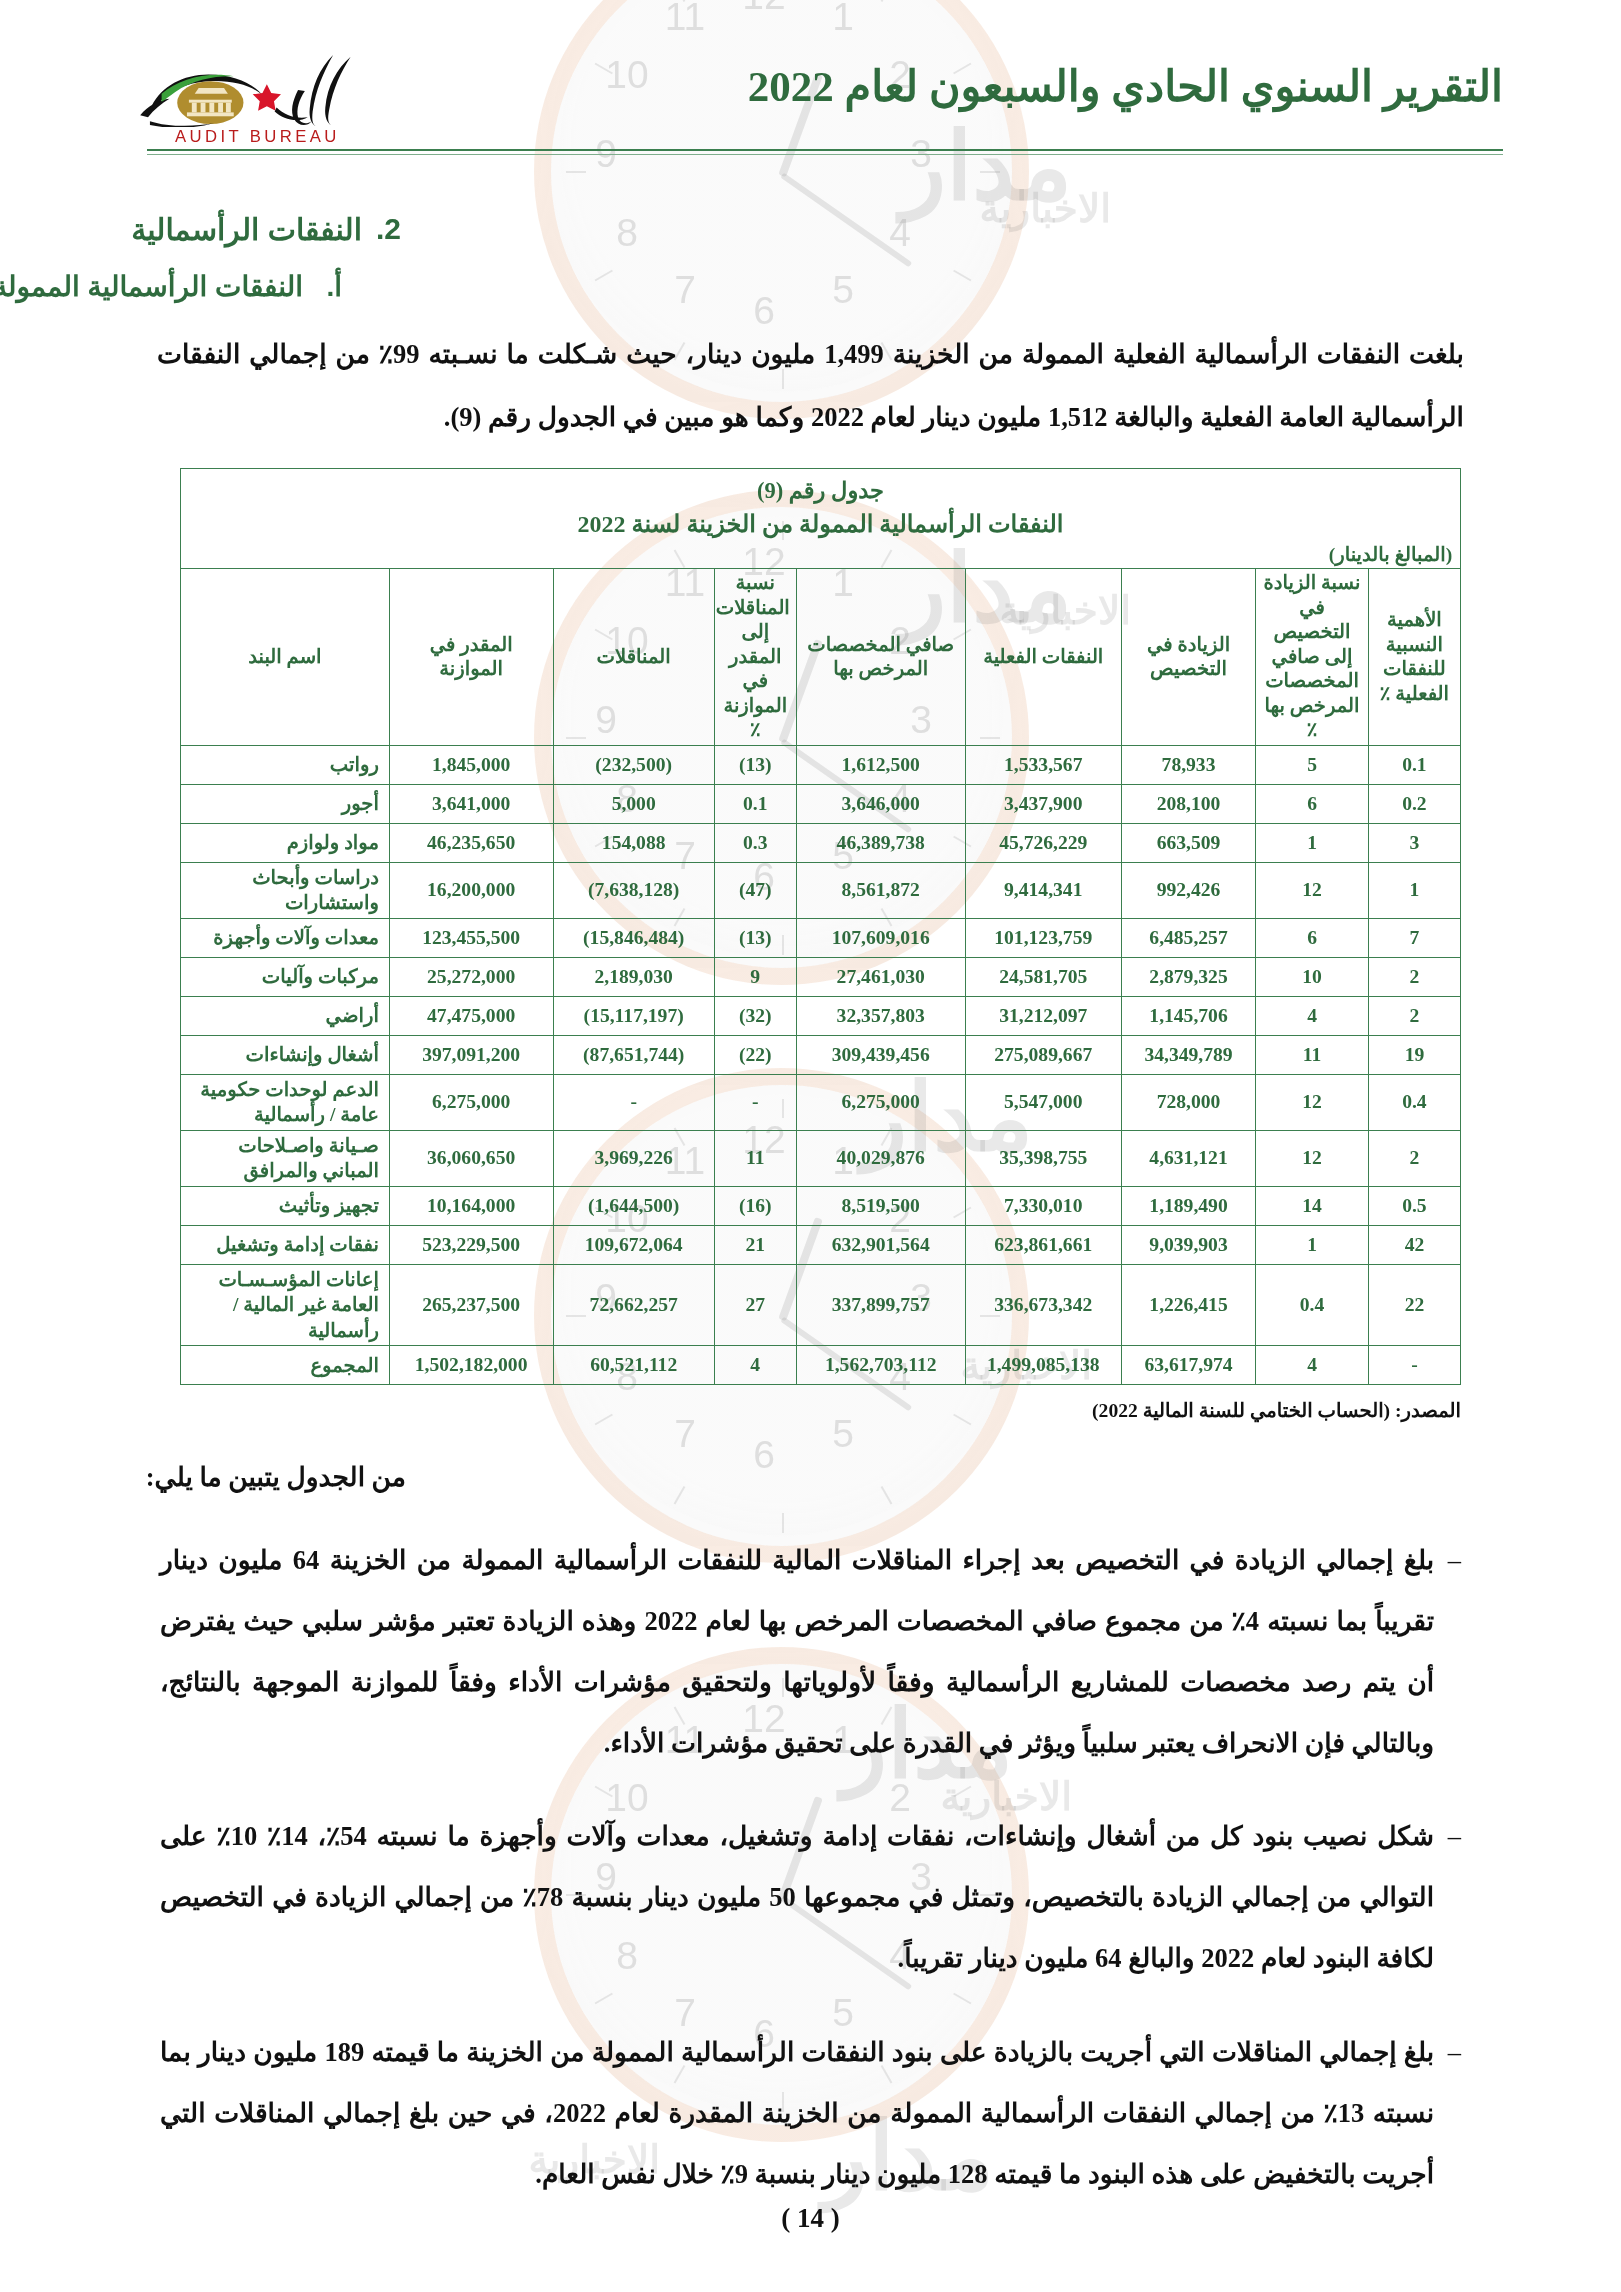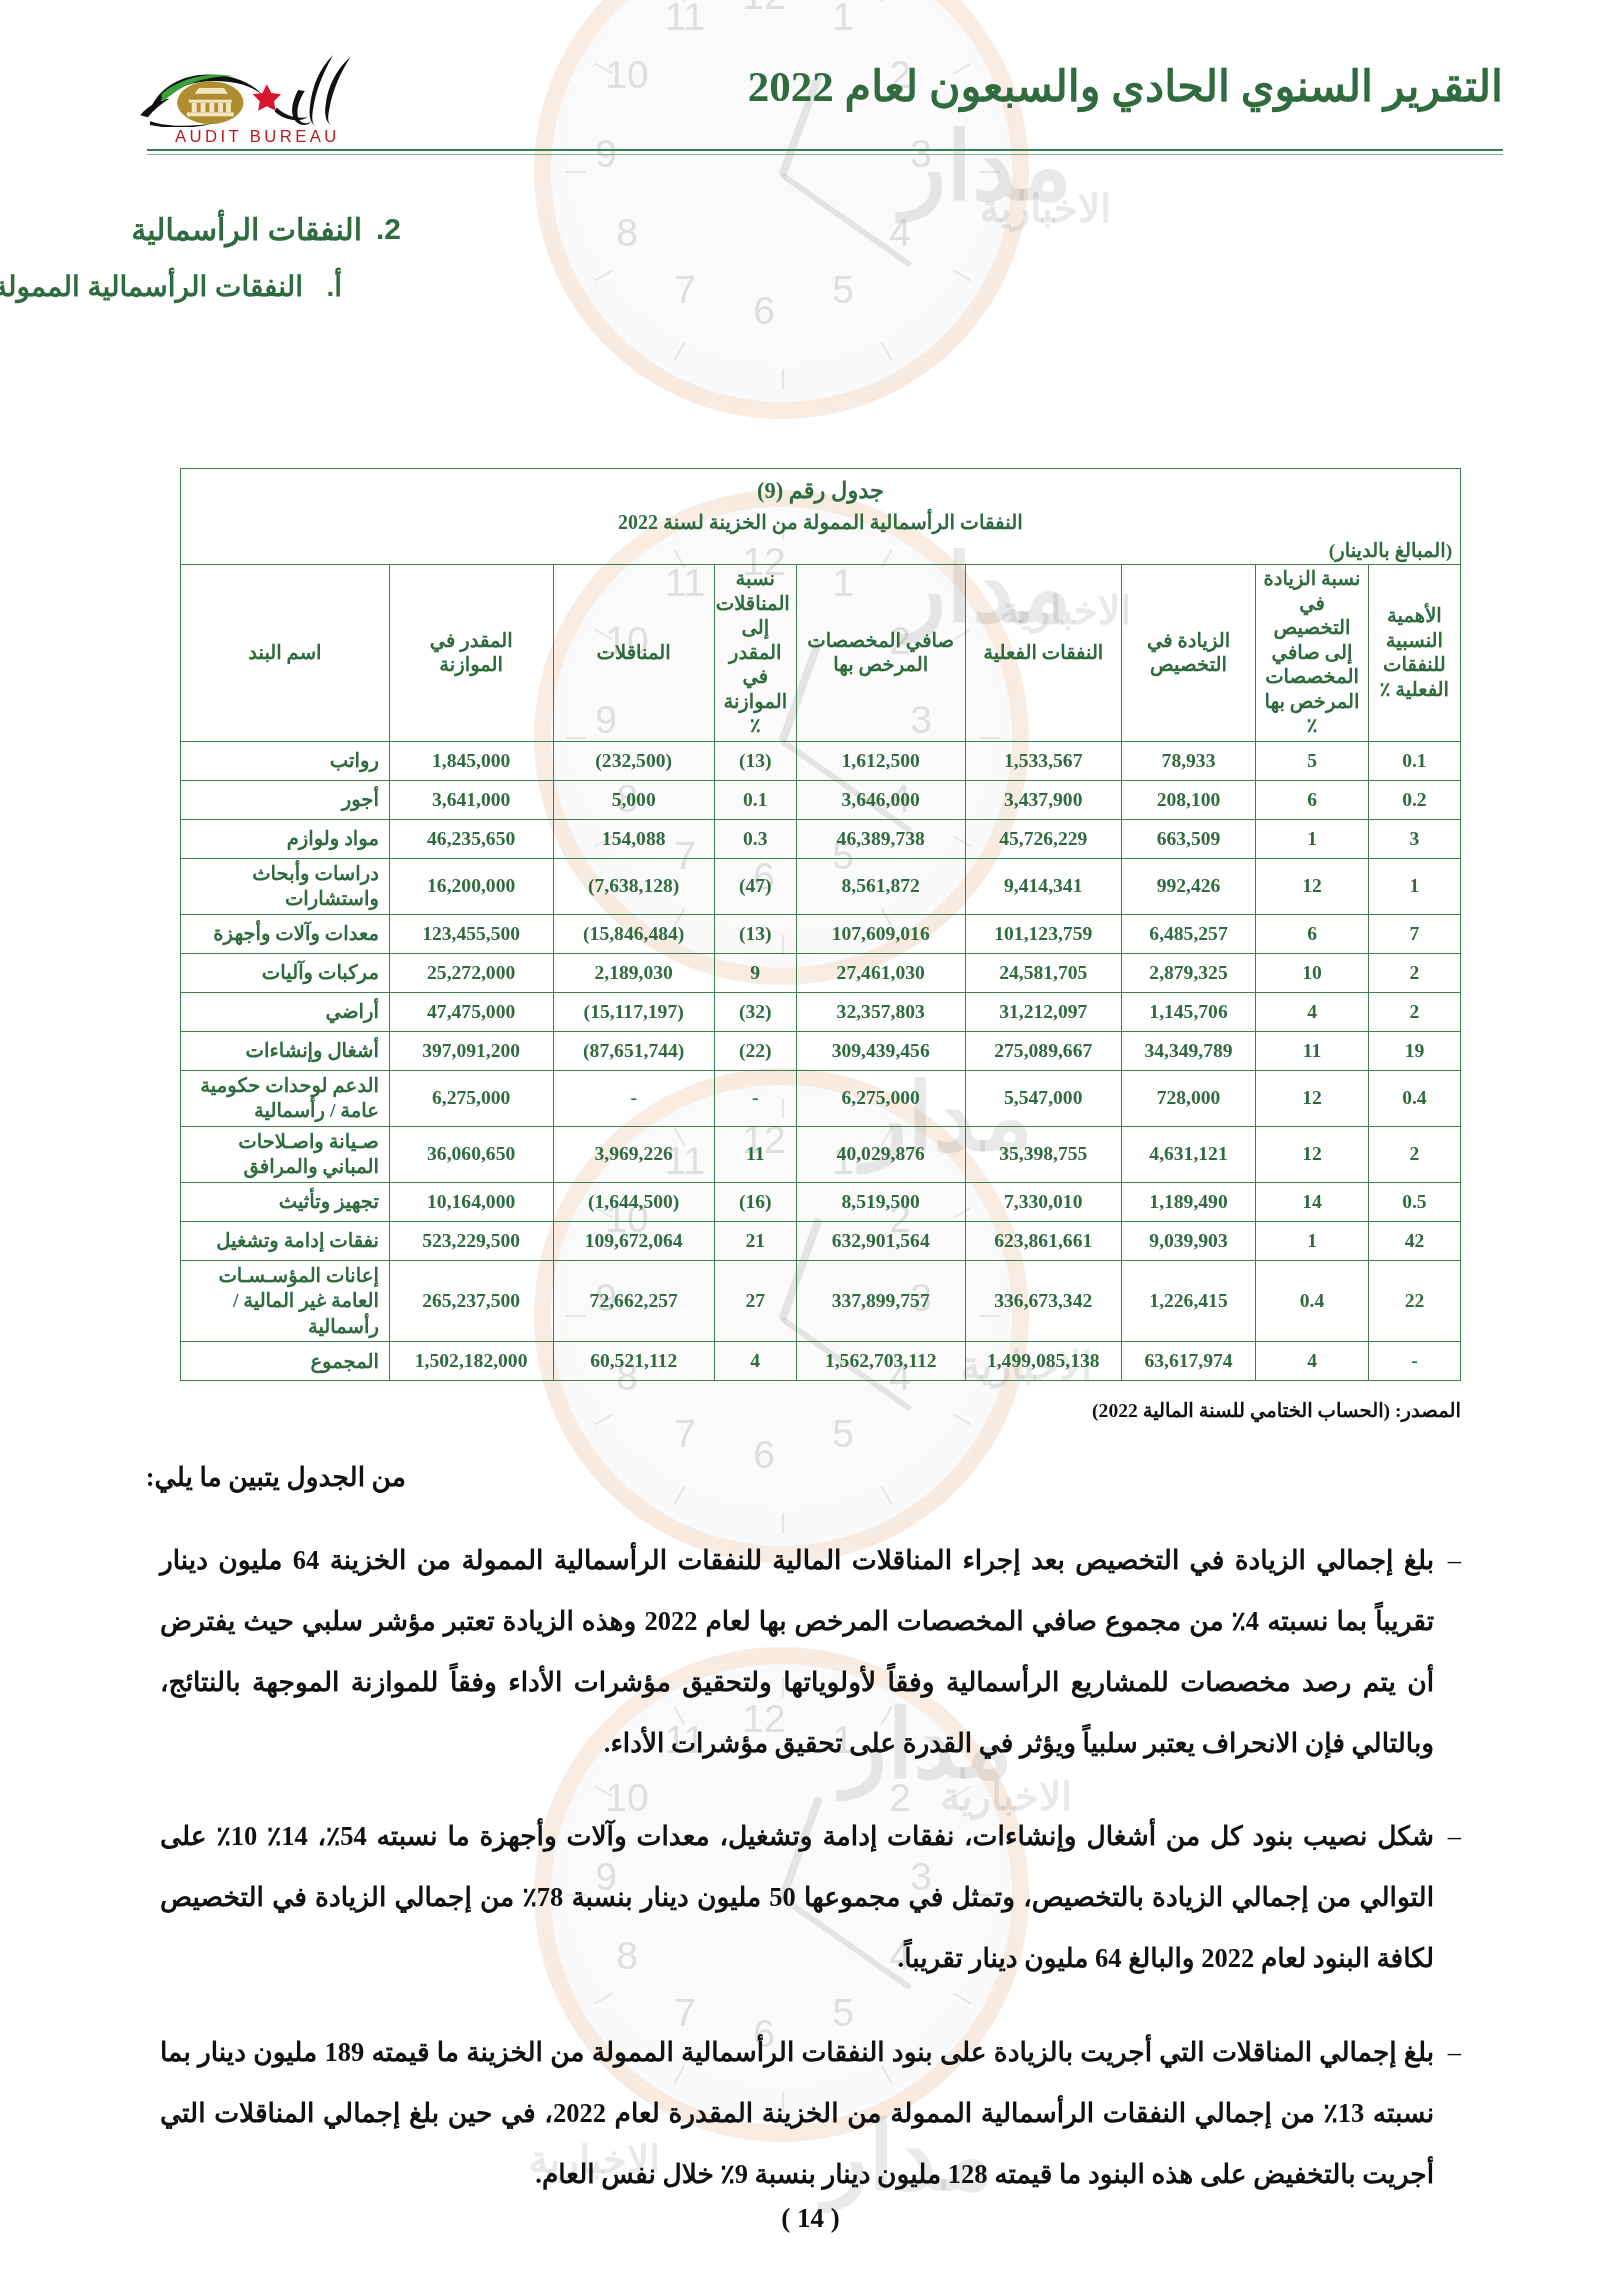--- a/index.html
+++ b/index.html
@@ -61,21 +61,21 @@
 
   
   .tbl-wrap{position:absolute;right:160px;left:160px;top:468px;padding-left:20px;}
   table.t9{border-collapse:collapse;width:100%;background:transparent;
     table-layout:fixed;}
   table.t9, table.t9 td, table.t9 th{border:1px solid #3b7f4f;}
   table.t9 td, table.t9 th{padding:2px 5.9px;color:#2f6b3e;
     font-family:"Liberation Serif",serif;font-size:19.6px;vertical-align:middle;}
   .t-title-cell{border:none !important;text-align:center;padding:7.8px 0 2px 0 !important;}
   .t-title{color:#2f6b3e;font-weight:700;font-size:22.5px;}
-  .t-sub{color:#2f6b3e;font-weight:700;font-size:20px;padding-top:5.9px;}
+  .t-sub{color:#2f6b3e;font-weight:700;font-size:24px;padding-top:5.9px;}
   .t-units{text-align:right;font-size:19.6px;font-weight:700;padding:2.9px 7.8px !important;}
   th.hd{font-weight:700;font-size:19.6px;text-align:center;line-height:24.5px;height:147px;}
   td.num{text-align:center;font-weight:700;font-size:20.6px;height:34px;}
   td.nm{text-align:right;font-weight:700;font-size:18.6px;line-height:25.5px;padding-right:9.8px !important;}
   tr.total td{font-weight:700;}
   .src{position:absolute;right:160px;font-size:19.6px;color:#111;font-weight:700;}
 
   
   .lead{position:absolute;font-size:26.5px;font-weight:700;color:#111;margin-left:21px;}
   .bul{position:absolute;display:flex;gap:13.7px;}
@@ -256,20 +256,21 @@
     <div class="hdr-title">التقرير السنوي الحادي والسبعون لعام 2022</div>
     <div class="hdr-rule"></div>
   </div>
 
   <div class="h-sec h1-num" style="right:1220px;top:212px;">2.</div>
   <div class="h-sec h1-num" style="right:1259px;top:212px;">النفقات الرأسمالية</div>
 
   <div class="h-sec h2-num" style="right:1279px;top:270px;">أ.</div>
   <div class="h-sec h2-num" style="right:1318px;top:270px;">النفقات الرأسمالية الممولة من الخزينة</div>
 
+  <div class="para" style="right:157px;left:157px;top:323px;">بلغت النفقات الرأسمالية الفعلية الممولة من الخزينة 1,499 مليون دينار، حيث شـكلت ما نسـبته 99٪ من إجمالي النفقات الرأسمالية العامة الفعلية والبالغة 1,512 مليون دينار لعام 2022 وكما هو مبين في الجدول رقم (9).</div>
 
   <div class="tbl-wrap">
     <table class="t9">
       <colgroup>
         <col style="width:7.2%">
         <col style="width:8.8%">
         <col style="width:10.5%">
         <col style="width:12.2%">
         <col style="width:13.2%">
         <col style="width:6.4%">

